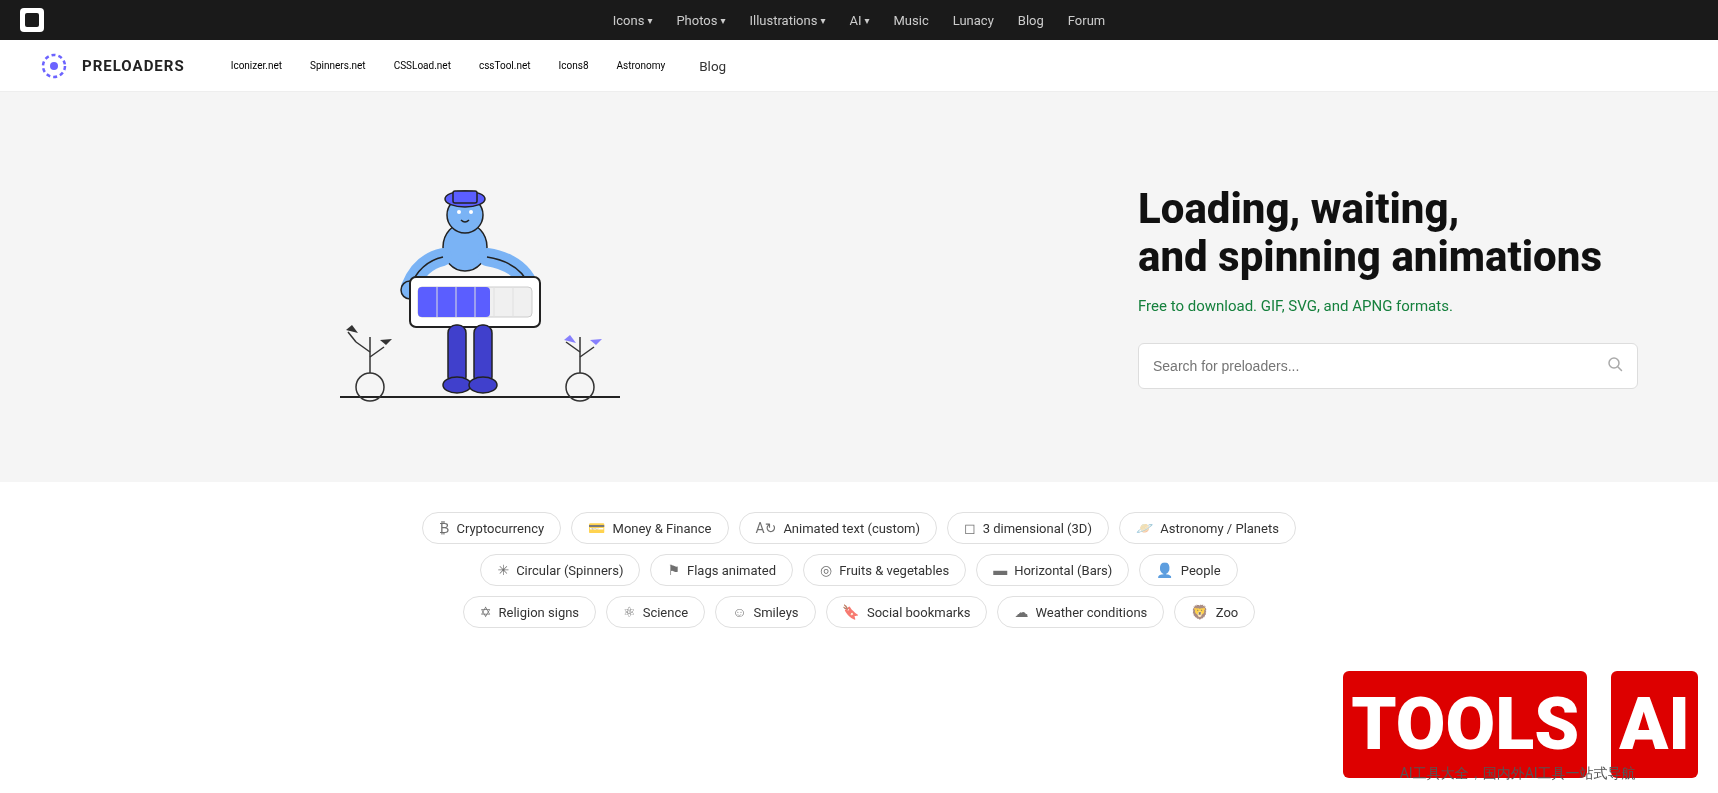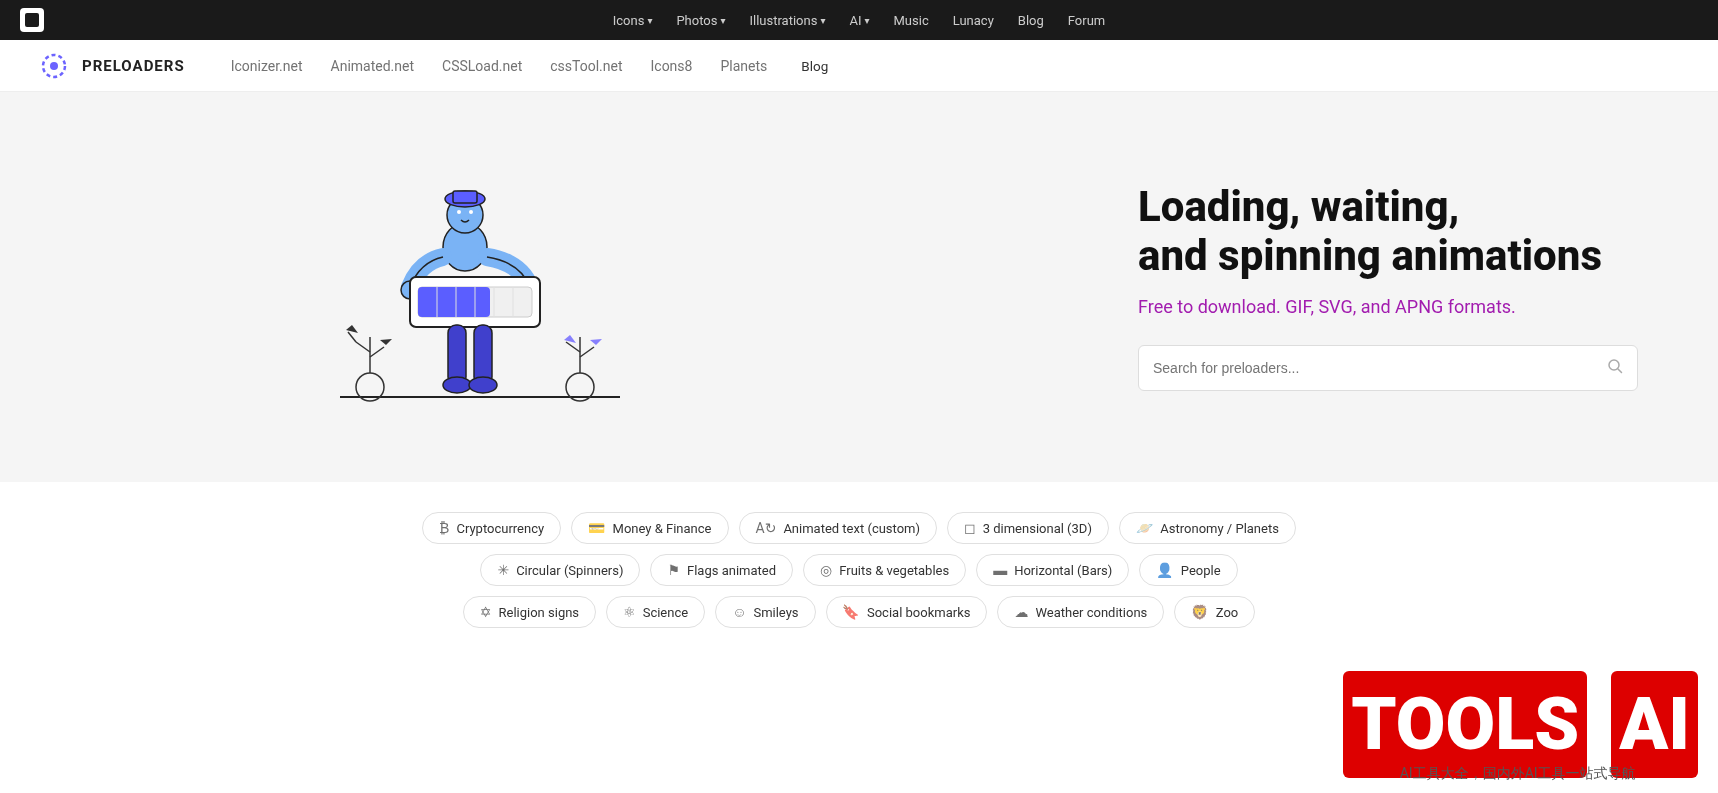--- a/index.html
+++ b/index.html
@@ -73,22 +73,22 @@
       font-weight: 700;
       letter-spacing: 1px;
       color: #222;
     }
     .sec-nav-links {
       display: flex;
       align-items: center;
       gap: 0;
     }
     .sec-nav-link {
-      font-size: 14px;
-      color: #737373;
+      font-size: 10px;
+      color: #000000;
       padding: 4px 14px;
       cursor: pointer;
       white-space: nowrap;
     }
     .sec-nav-divider {
       color: #ccc;
       font-size: 13px;
     }
     .sec-nav-blog {
       margin-left: 8px;
@@ -125,22 +125,22 @@
       max-width: 520px;
     }
     .hero-title {
       font-size: 42px;
       font-weight: 800;
       color: #111;
       line-height: 1.15;
       margin-bottom: 16px;
     }
     .hero-subtitle {
-      font-size: 18px;
-      color: #a21caf;
+      font-size: 15px;
+      color: #15803d;
       margin-bottom: 28px;
     }
     .search-box {
       display: flex;
       align-items: center;
       background: #fff;
       border: 1px solid #ddd;
       border-radius: 6px;
       padding: 4px 14px;
       width: 500px;
@@ -248,29 +248,29 @@
 
     <svg class="logo-spinner" viewBox="0 0 28 28" fill="none" xmlns="http://www.w3.org/2000/svg">
       <circle cx="14" cy="14" r="11" stroke="#6C63FF" stroke-width="2.5" stroke-dasharray="4 3"></circle>
       <circle cx="14" cy="14" r="4" fill="#6C63FF"></circle>
     </svg>
     <span class="logo-text">PRELOADERS</span>
   </div>
   <div class="sec-nav-links" id="sec-nav-links-container">
       <span class="sec-nav-link">Iconizer.net</span>
       <span class="sec-nav-divider"></span>
-      <span class="sec-nav-link">Animated.net</span>
+      <span class="sec-nav-link">Spinners.net</span>
       <span class="sec-nav-divider"></span>
       <span class="sec-nav-link">CSSLoad.net</span>
       <span class="sec-nav-divider"></span>
       <span class="sec-nav-link">cssTool.net</span>
       <span class="sec-nav-divider"></span>
       <span class="sec-nav-link">Icons8</span>
       <span class="sec-nav-divider"></span>
-      <span class="sec-nav-link">Planets</span>
+      <span class="sec-nav-link">Astronomy</span>
     </div>
   <span class="sec-nav-blog" style="margin-left:20px;">Blog</span>
 </div>
 
 <div class="hero">
 
   <div class="hero-illustration">
     <svg class="illus-svg" viewBox="0 0 380 280" xmlns="http://www.w3.org/2000/svg">
 
       <line x1="60" y1="250" x2="340" y2="250" stroke="#222" stroke-width="2"></line>

